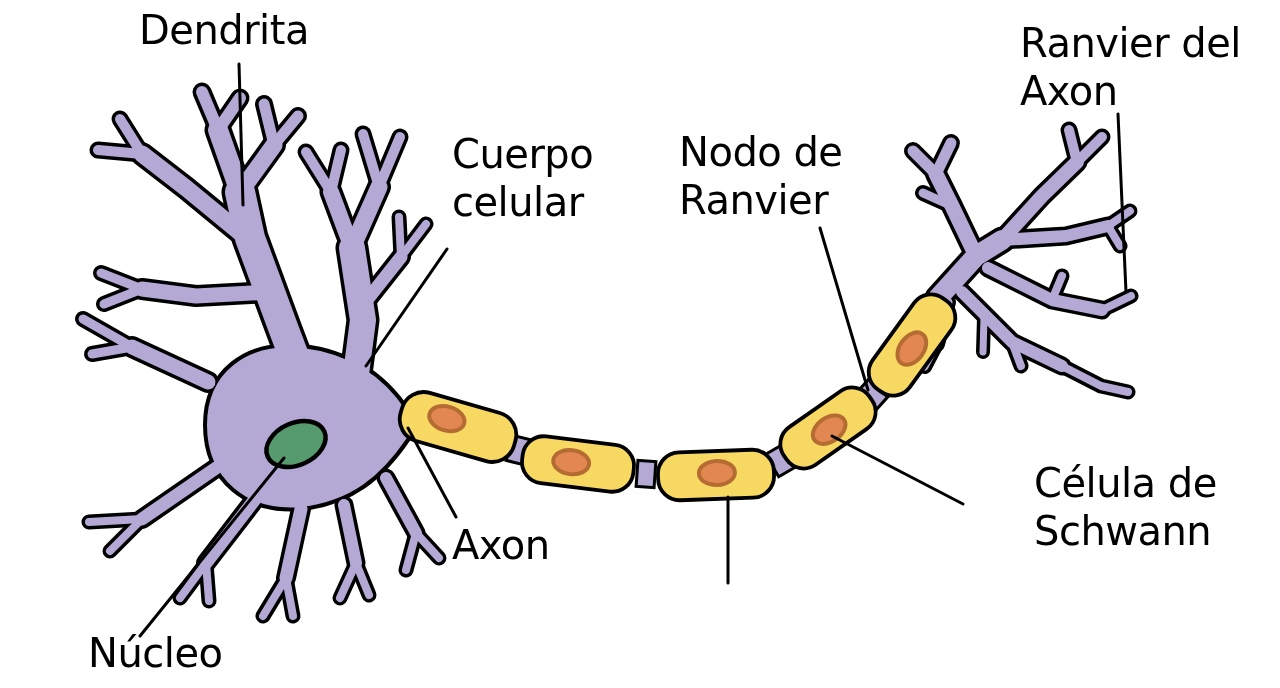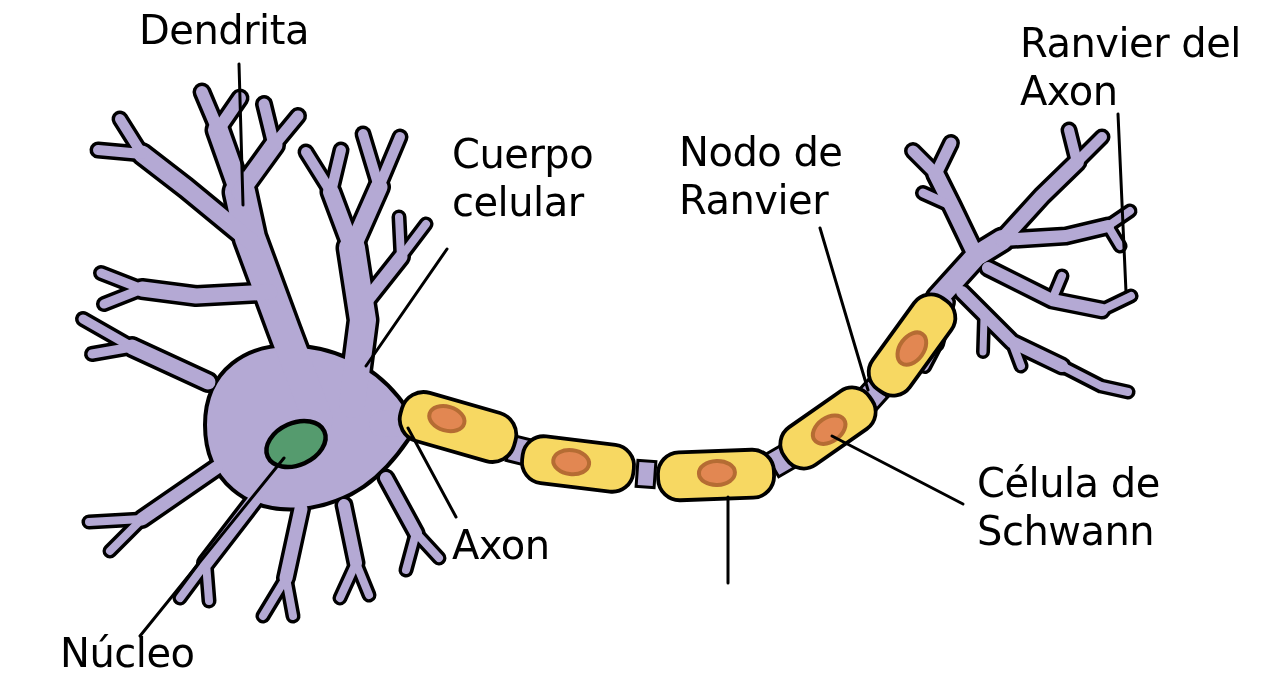--- a/index.html
+++ b/index.html
@@ -210,16 +210,16 @@
   </svg>
 
   <div class="label" style="left:139px;top:6px">Dendrita</div>
   <div class="label" style="left:679px;top:128px">Nodo de
 Ranvier</div>
   <div class="label" style="left:452px;top:130px">Cuerpo
 celular</div>
   <div class="label" style="left:1020px;top:19px">Ranvier del
 Axon</div>
   <div class="label" style="left:452px;top:521px">Axon</div>
-  <div class="label" style="left:977px;top:459px">Célula de
+  <div class="label" style="left:1034px;top:459px">Célula de
 Schwann</div>
-  <div class="label" style="left:60px;top:629px">Núcleo</div>
+  <div class="label" style="left:88px;top:629px">Núcleo</div>
 </div>
 
 </body></html>

